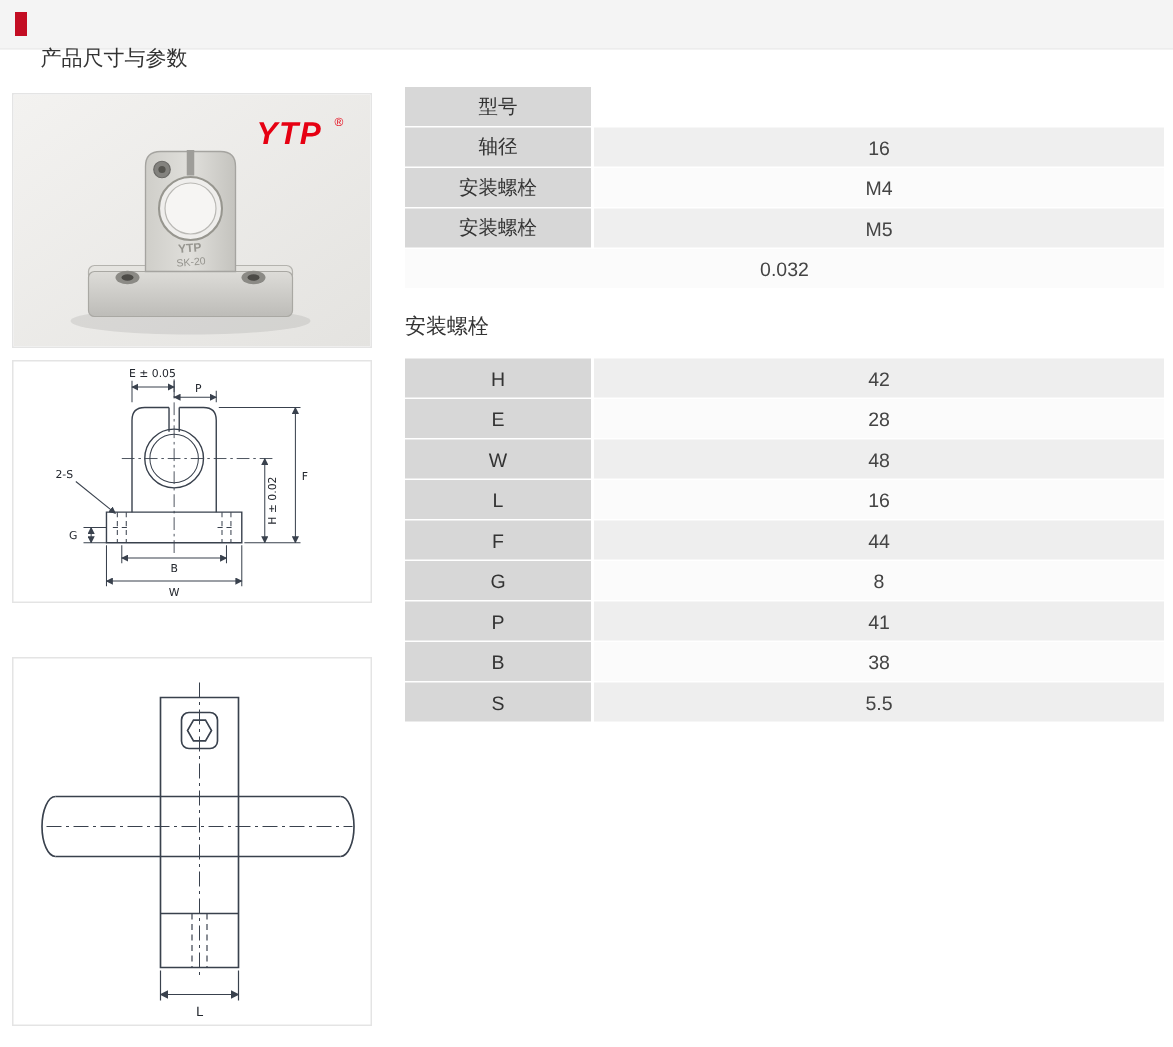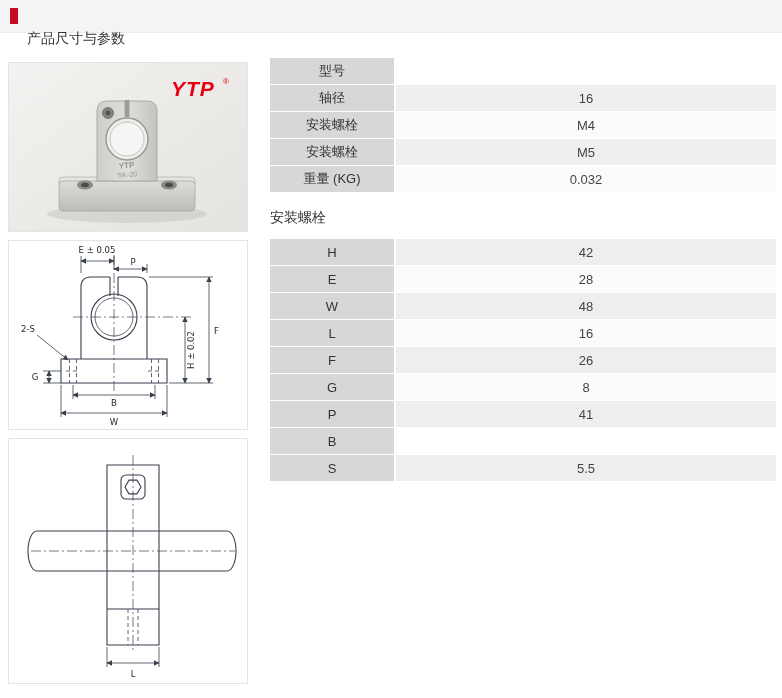--- a/index.html
+++ b/index.html
@@ -8,21 +8,21 @@
 
   
   .topbar{position:absolute;left:0;top:0;width:782px;height:33px;background:#f4f4f4;
           border-bottom:1px solid #ececec;display:flex;align-items:center;box-sizing:border-box;}
   .accent{width:8px;height:16px;background:#c30d23;margin:0 9px 0 10px;flex:0 0 auto;}
   .bar-title{font-size:14px;color:#333;font-weight:400;margin-top:45px;}
 
   
   .panel{position:absolute;left:8px;width:240px;border:1px solid #e4e4e4;background:#fff;box-sizing:border-box;}
   #panel-photo{top:62px;height:170px;}
-  #panel-front{top:240px;height:190px;}
+  #panel-front{top:240px;height:162px;}
   #panel-side{top:438px;height:246px;}
   .panel svg{display:block;width:100%;height:100%;}
 
   
   .right{position:absolute;left:270px;top:58px;width:506px;}
   .tbl{display:flex;flex-direction:column;row-gap:1px;}
   .trow{display:flex;column-gap:2px;}
   .tc{height:26px;display:flex;align-items:center;justify-content:center;font-size:13px;color:#333;}
   .tl{width:124px;background:#d7d7d7;flex:0 0 auto;}
   .tv{flex:1;color:#444;}
@@ -186,21 +186,20 @@
       </div>
       <div class="trow">
         <div class="tc tl">安装螺栓</div>
         <div class="tc tv">M4</div>
       </div>
       <div class="trow">
         <div class="tc tl">安装螺栓</div>
         <div class="tc tv">M5</div>
       </div>
       <div class="trow">
-        <div class="tc tl">重量 (KG)</div>
         <div class="tc tv">0.032</div>
       </div>
     </div>
 
     <div class="sec-title">安装螺栓</div>
 
     <div class="tbl t2">
       <div class="trow">
         <div class="tc tl">H</div>
         <div class="tc tv">42</div>
@@ -212,32 +211,33 @@
       <div class="trow">
         <div class="tc tl">W</div>
         <div class="tc tv">48</div>
       </div>
       <div class="trow">
         <div class="tc tl">L</div>
         <div class="tc tv">16</div>
       </div>
       <div class="trow">
         <div class="tc tl">F</div>
-        <div class="tc tv">26</div>
+        <div class="tc tv">44</div>
       </div>
       <div class="trow">
         <div class="tc tl">G</div>
         <div class="tc tv">8</div>
       </div>
       <div class="trow">
         <div class="tc tl">P</div>
         <div class="tc tv">41</div>
       </div>
       <div class="trow">
         <div class="tc tl">B</div>
+        <div class="tc tv">38</div>
       </div>
       <div class="trow">
         <div class="tc tl">S</div>
         <div class="tc tv">5.5</div>
       </div>
     </div>
 
   </div>
 </div>
 

